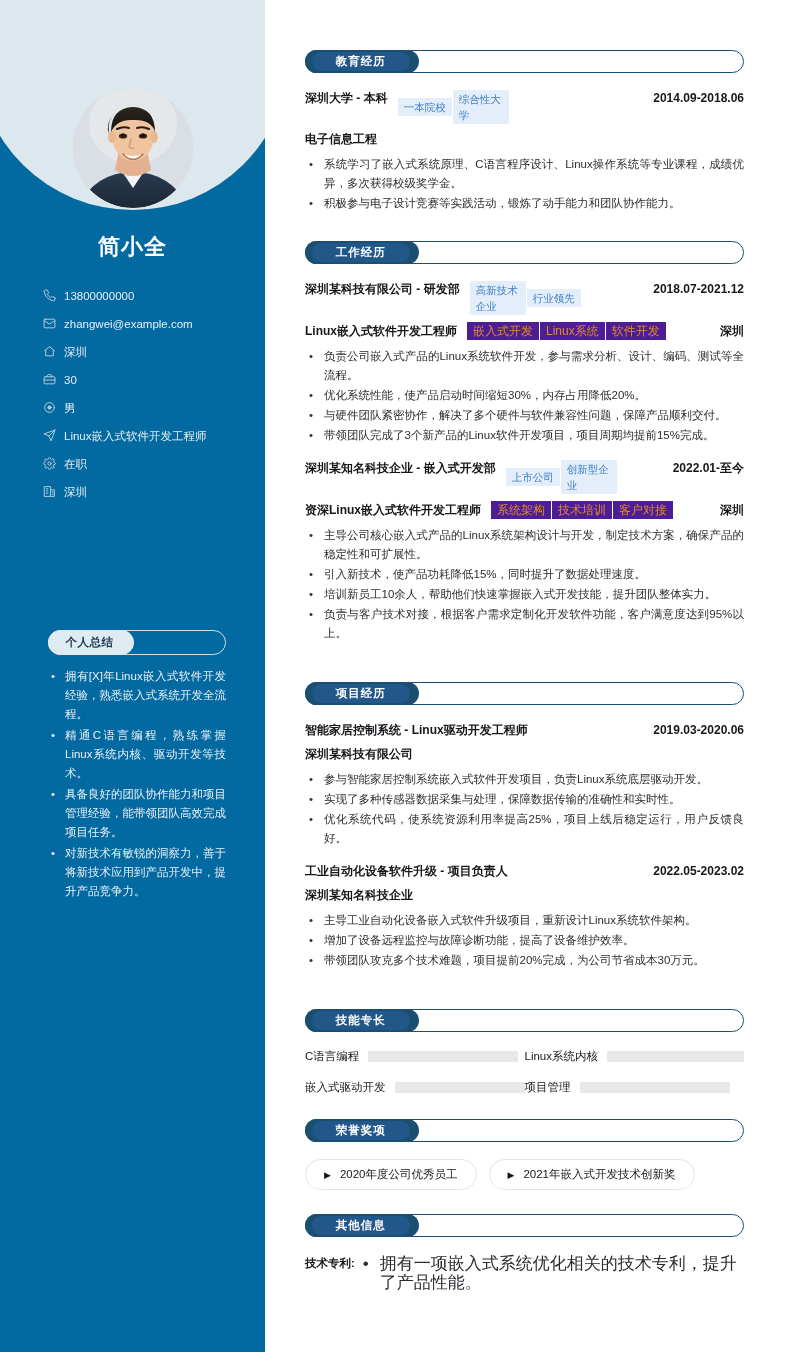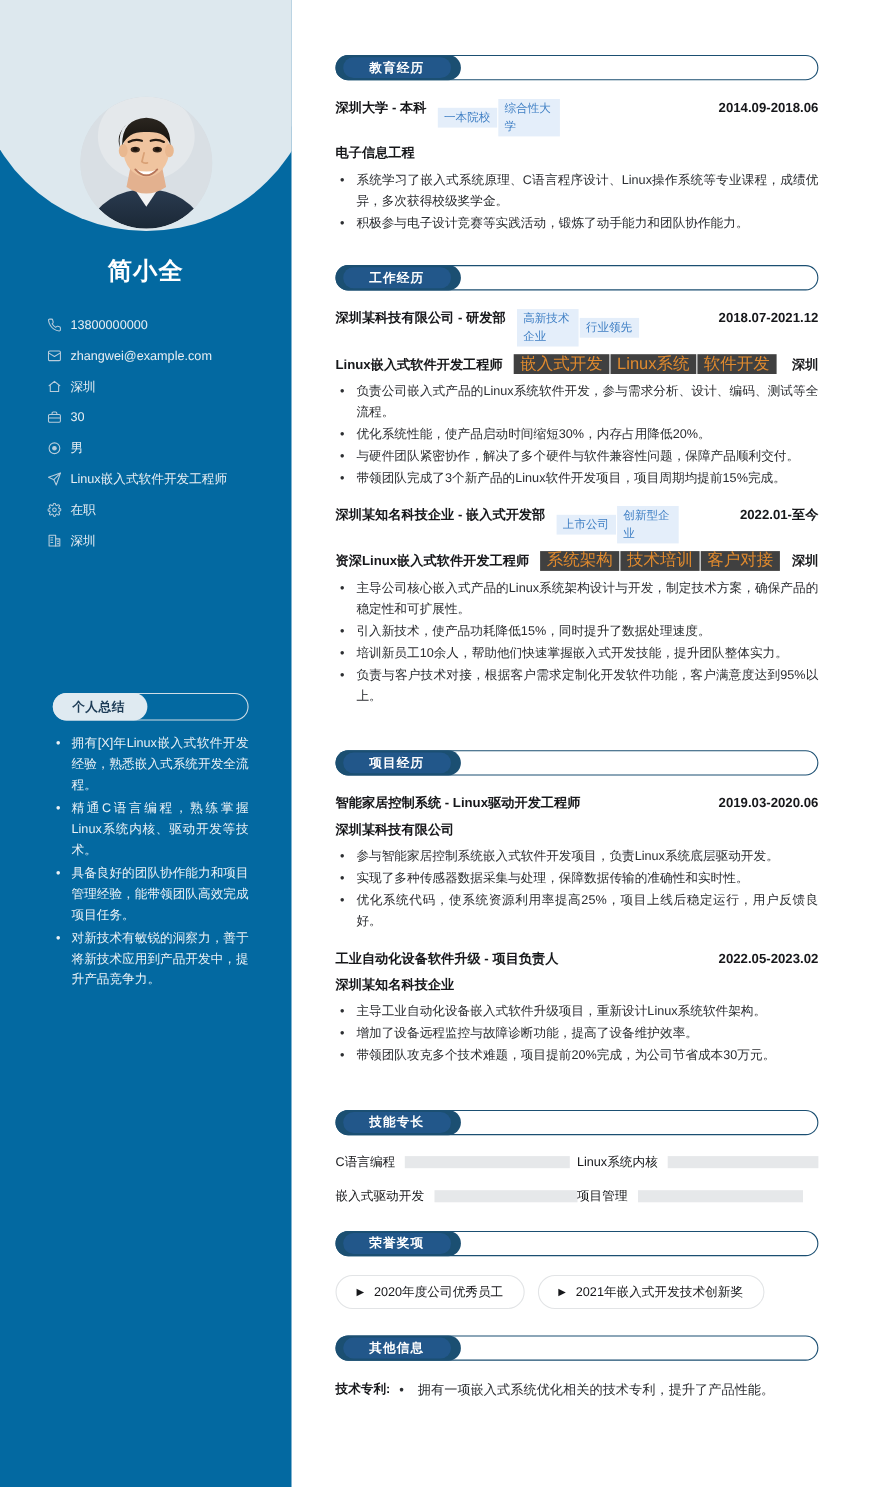--- a/index.html
+++ b/index.html
@@ -211,23 +211,23 @@
   }
   .tag-blue {
     background: #e4eefa;
     color: #3f7fc4;
     font-size: 10.5px;
     line-height: 16px;
     padding: 1px 6px;
     max-width: 56px;
   }
   .tag-orange {
-    background: #404040;
+    background: #4c1d95;
     color: #e08a2e;
-    font-size: 15px;
+    font-size: 12px;
     line-height: 16px;
     padding: 1px 6px;
     white-space: nowrap;
   }
   .entry-date {
     font-size: 12px;
     font-weight: bold;
     color: #16171a;
     white-space: nowrap;
     margin-left: auto;
@@ -330,21 +330,21 @@
     font-size: 11.5px;
     font-weight: bold;
     color: #16171a;
     white-space: nowrap;
     margin-right: 6px;
     line-height: 19px;
   }
   .other-bullets { list-style: none; flex: 1; }
   .other-bullets li {
     position: relative;
-    font-size: 12px;
+    font-size: 17px;
     line-height: 19px;
     color: #2b2d31;
     padding-left: 19px;
   }
   .other-bullets li:before {
     content: "\2022";
     position: absolute;
     left: 2px;
     top: 0;
     color: #2b2d31;

